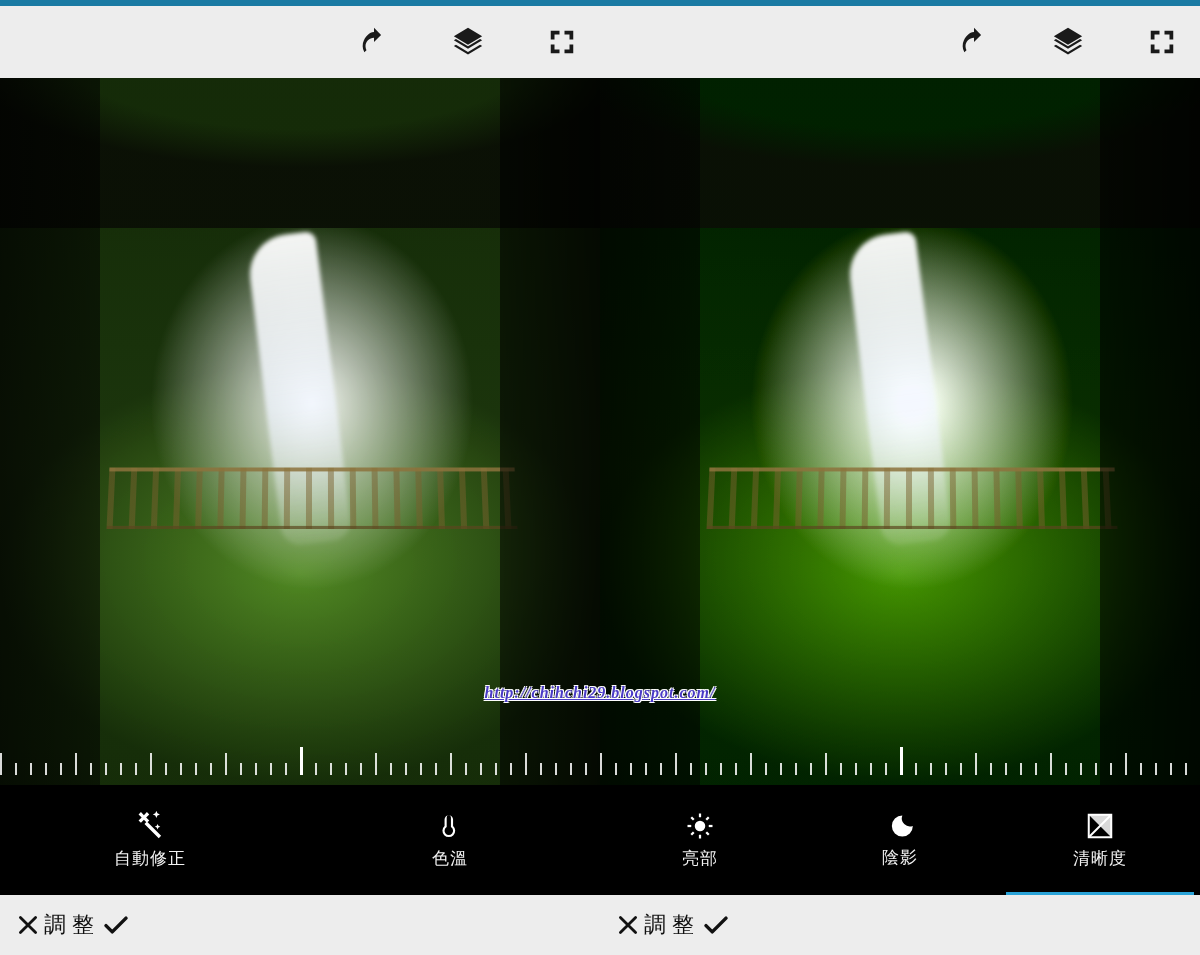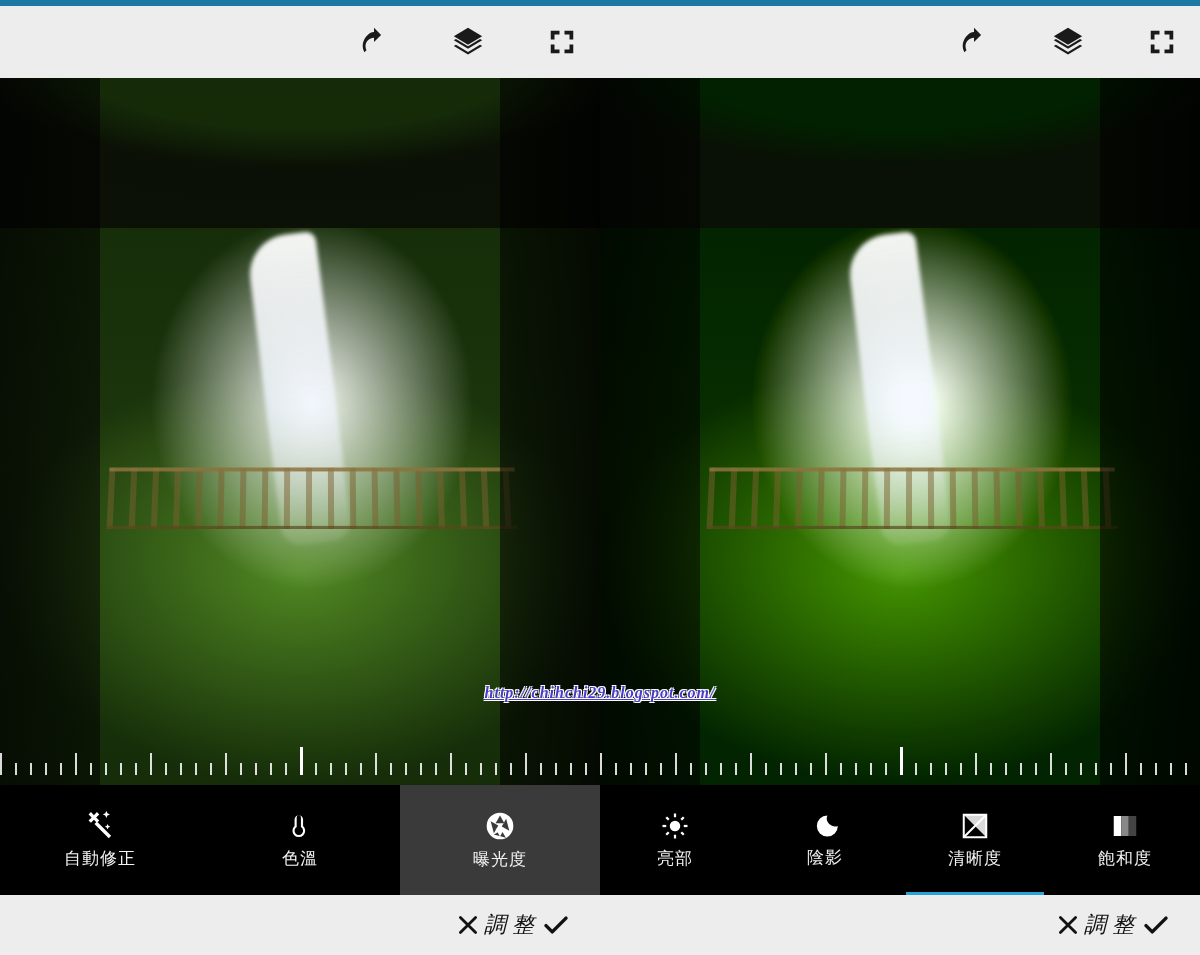--- a/index.html
+++ b/index.html
@@ -41,21 +41,21 @@
   .tick { position:absolute; bottom:10px; width:2px; background:rgba(255,255,255,0.85); }
   .tick.minor { height:12px; }
   .tick.major { height:22px; }
   .tick.center { height:28px; background:#fff; width:3px; }
   .toolrow { height:110px; background:#000; display:flex; }
   .tool { flex:1; display:flex; flex-direction:column; align-items:center; justify-content:center; gap:6px; color:#f2f2f2; cursor:pointer; position:relative; }
   .tool.selected-bg { background:#3a3a3a; }
   .tool .lbl { font-size:17px; letter-spacing:1px; white-space:nowrap; }
   .tool .underline { position:absolute; left:6px; right:6px; bottom:0; height:3px; background:#2aa3d8; display:none; }
   .tool.selected-line .underline { display:block; }
-  .bottombar { height:60px; background:#EDEDED; display:flex; align-items:center; justify-content:flex-end; padding:0 28px;font-style:italic; }
+  .bottombar { height:60px; background:#EDEDED; display:flex; align-items:center; justify-content:flex-start; padding:0 12px; }
   .bottombar .title { font-size:22px; letter-spacing:6px; color:#111; }
   .bottombar .btn { width:32px; height:32px; display:flex; align-items:center; justify-content:center; cursor:pointer; }
   .watermark {
     position:absolute; left:50%; top:680px; transform:translateX(-50%);
     font-size:34px; font-weight:700; color:#5a4bd6;
     text-shadow: -1px -1px 0 #fff, 1px -1px 0 #fff, -1px 1px 0 #fff, 1px 1px 0 #fff, 0 0 6px rgba(255,255,255,.6);
     font-family: "Comic Sans MS", cursive; letter-spacing:2px; z-index:50; pointer-events:none;
     text-align:center; line-height:1.1;
   }
   .watermark .sub { display:block; font-size:16px; font-style:italic; letter-spacing:1px; color:#4a3bc6;
@@ -150,27 +150,20 @@
         <span class="lbl">自動修正</span>
 
       </div>
       <div class="tool">
         <svg width="30" height="30" viewBox="0 0 24 24">
             <path d="M13 5a2 2 0 10-4 0v9.17a4 4 0 104 0V5zM11 3a4 4 0 014 4v6.1a6 6 0 11-8 0V7a4 4 0 014-4z" fill="#fff" transform="scale(.85) translate(2,1)"></path>
           </svg>
         <span class="lbl">色溫</span>
 
       </div>
-      <div class="tool selected-bg">
-        <svg width="32" height="32" viewBox="0 0 24 24">
-            <path d="M12 2a10 10 0 100 20 10 10 0 000-20zm0 2.2l3.3 5.7H8.7L12 4.2zM5 8.4l5.7 3.3-3.3 5.7L5 8.4zm2.4 10l5.7-3.3 3.3 5.7-9-2.4zM19 15.6l-5.7-3.3 3.3-5.7L19 15.6zM8.7 14.1L12 19.8l3.3-5.7H8.7z" fill="#fff"></path>
-          </svg>
-        <span class="lbl">曝光度</span>
-
-      </div>
     </div>
 
     <div class="bottombar">
       <div class="btn">
         <svg width="26" height="26" viewBox="0 0 24 24">
             <path d="M5 5l14 14M19 5L5 19" stroke="#111" stroke-width="2.6" stroke-linecap="round"></path>
           </svg>
       </div>
       <div class="title">調整</div>
       <div class="btn">
@@ -280,29 +273,20 @@
       </div>
       <div class="tool selected-line">
         <svg width="30" height="30" viewBox="0 0 24 24">
             <rect x="3" y="3" width="18" height="18" fill="none" stroke="#fff" stroke-width="1.6"></rect>
             <path d="M3 21L21 3" stroke="#fff" stroke-width="1.6"></path>
             <path d="M3 3h18v18z" fill="#fff" opacity="0.85"></path>
           </svg>
         <span class="lbl">清晰度</span>
         <div class="underline"></div>
       </div>
-      <div class="tool">
-        <svg width="30" height="30" viewBox="0 0 24 24">
-            <rect x="3" y="4" width="6" height="16" fill="#fff"></rect>
-            <rect x="9" y="4" width="6" height="16" fill="#888"></rect>
-            <rect x="15" y="4" width="6" height="16" fill="#444"></rect>
-          </svg>
-        <span class="lbl">飽和度</span>
-
-      </div>
     </div>
 
     <div class="bottombar">
       <div class="btn">
         <svg width="26" height="26" viewBox="0 0 24 24">
             <path d="M5 5l14 14M19 5L5 19" stroke="#111" stroke-width="2.6" stroke-linecap="round"></path>
           </svg>
       </div>
       <div class="title">調整</div>
       <div class="btn">

